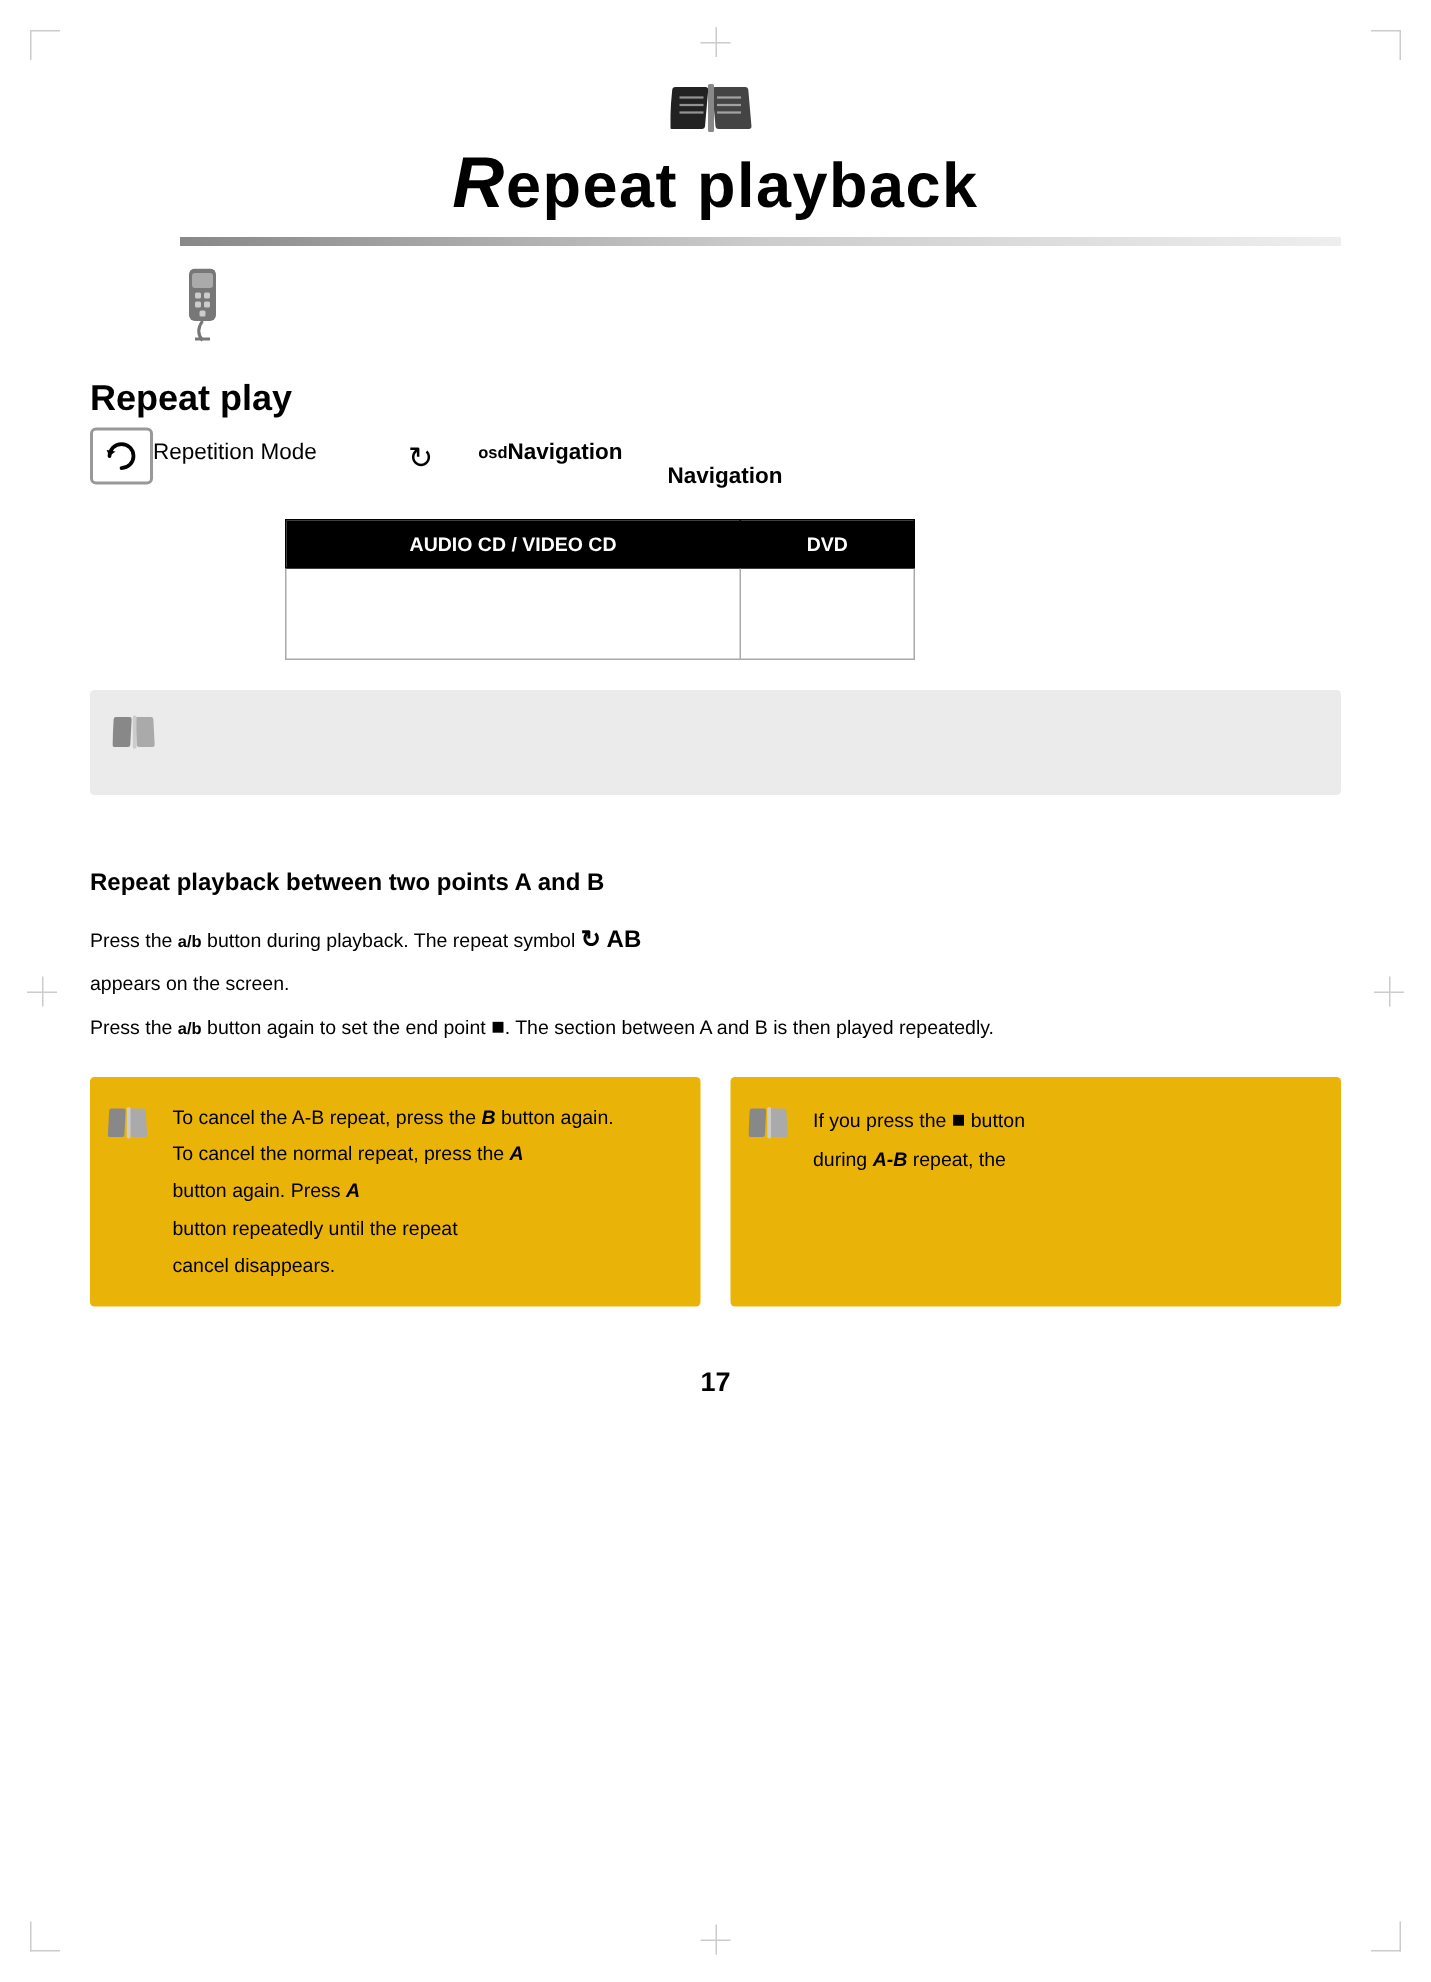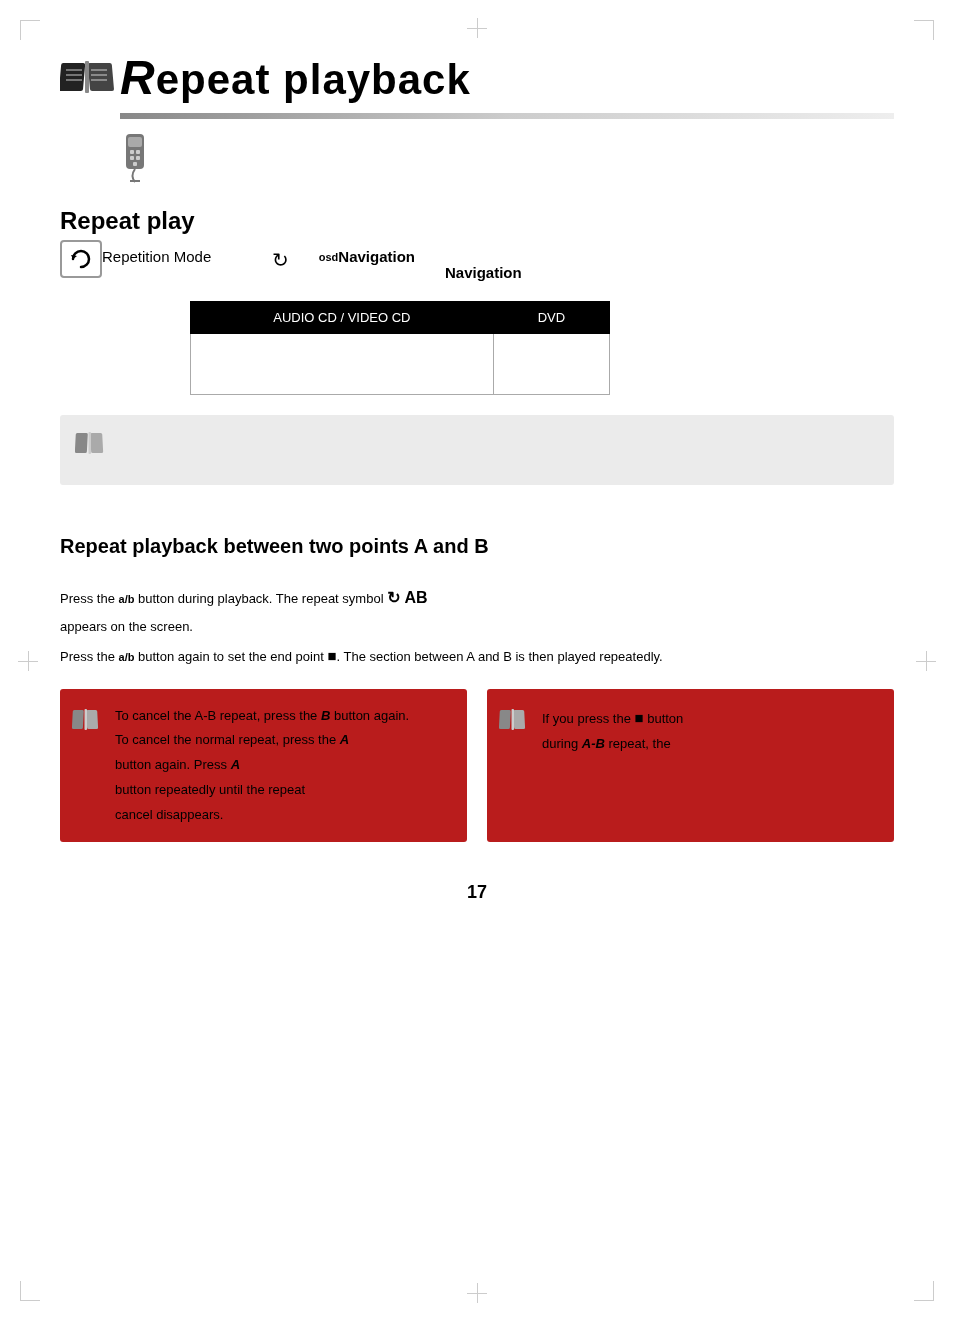--- a/index.html
+++ b/index.html
@@ -141,20 +141,21 @@
       width: 1px;
       background: #ccc;
     }
 
     
     .title-section {
       display: flex;
       align-items: center;
       margin-bottom: 8px;
       margin-top: 10px;
+      flex-direction: column;
     }
 
     .title-book-icon {
       width: 55px;
       height: 45px;
       margin-right: 5px;
       flex-shrink: 0;
     }
 
     .main-title {
@@ -216,21 +217,21 @@
       margin-left: 130px;
       margin-bottom: 20px;
       border-collapse: collapse;
       width: 420px;
     }
 
     .mode-table th {
       background: #000;
       color: #fff;
       font-size: 13px;
-      font-weight: normal;
+      font-weight: bold;
       padding: 8px 20px;
       border: 1px solid #000;
       text-align: center;
       font-family: Arial Black, Arial, sans-serif;
     }
 
     .mode-table td {
       border: 1px solid #aaa;
       padding: 30px 20px;
       vertical-align: top;
@@ -249,41 +250,41 @@
 
     .note-book-icon {
       position: absolute;
       left: 15px;
       top: 15px;
       font-size: 28px;
     }
 
     
     .section2-heading {
-      font-size: 20px;
+      font-size: 16px;
       font-weight: 900;
       font-family: Arial Black, Arial, sans-serif;
-      margin-bottom: 26px;
+      margin-bottom: 15px;
     }
 
     .ab-description {
       font-size: 13px;
       line-height: 1.7;
       margin-bottom: 15px;
     }
 
     .note-boxes-row {
       display: flex;
       gap: 20px;
       margin-top: 20px;
     }
 
     .note-box-half {
       flex: 1;
-      background: #b91c1c;
+      background: #eab308;
       border-radius: 3px;
       padding: 15px 15px 15px 55px;
       position: relative;
       min-height: 120px;
       font-size: 13px;
       line-height: 1.8;
     }
 
     .note-box-half .note-book-icon {
       left: 12px;

